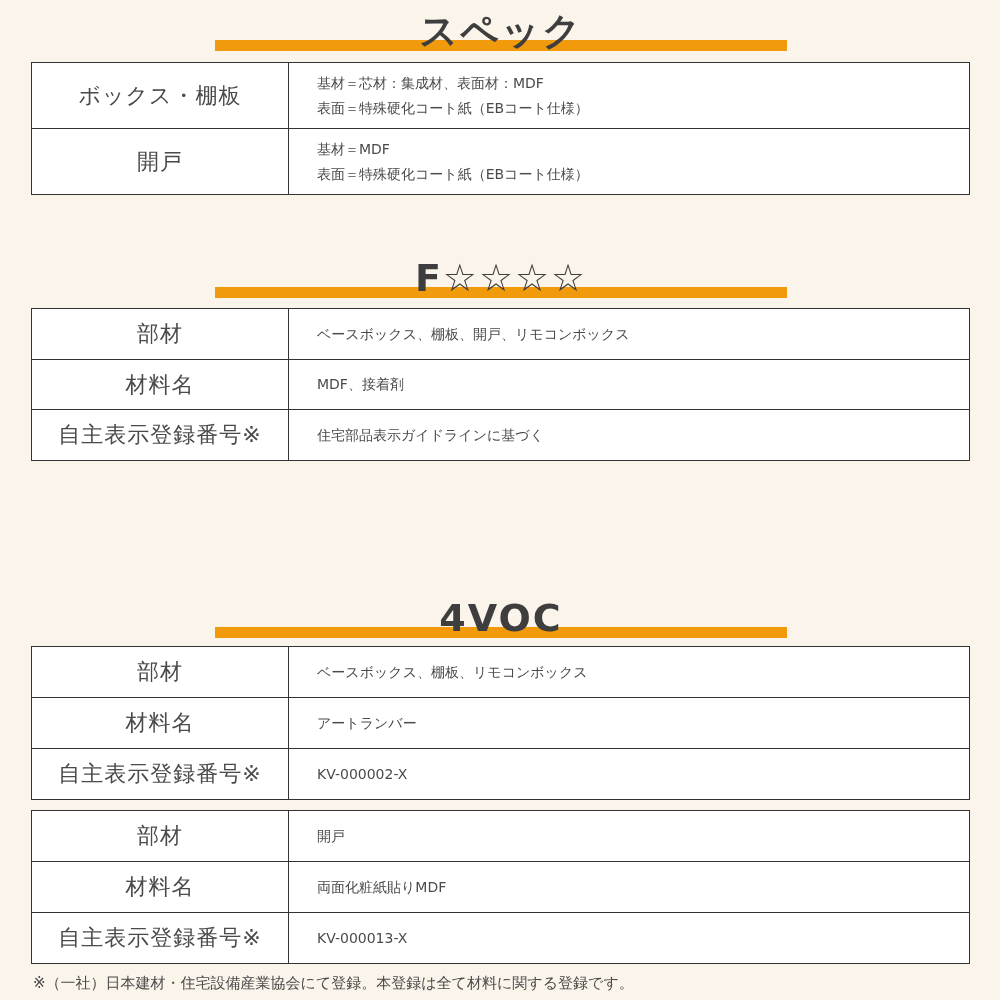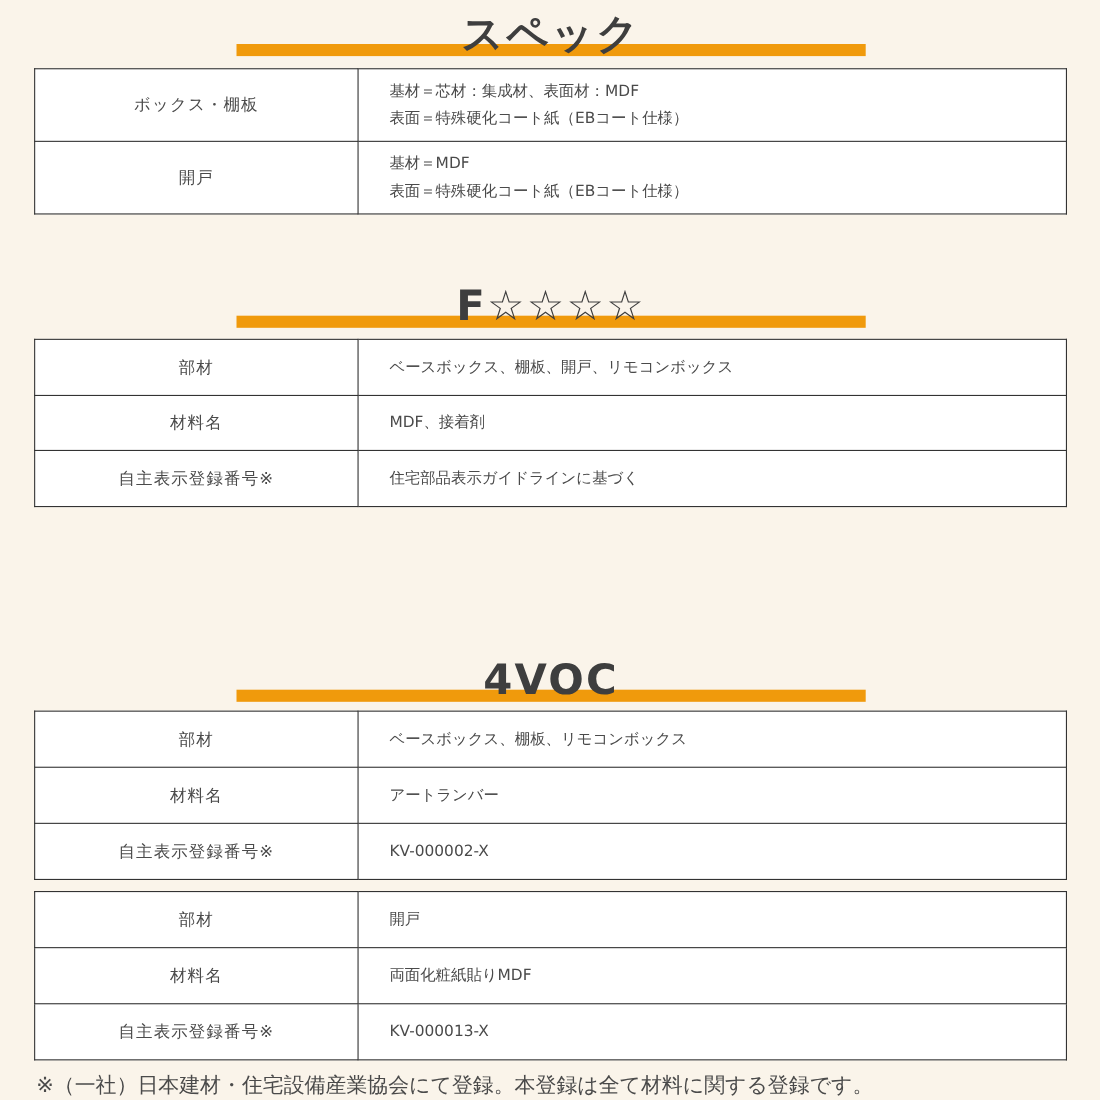--- a/index.html
+++ b/index.html
@@ -19,31 +19,31 @@
     .section-title .text.stars { font-weight: bold; }
 
     table.spec {
       position: absolute; left: 31px; width: 939px;
       border-collapse: collapse; background: #ffffff;
     }
     table.spec td {
       border: 1.5px solid #333333; color: #4a4a4a;
     }
     table.spec td.label {
-      width: 294px; text-align: center; font-size: 15px; letter-spacing: 1px;
+      width: 257px; text-align: center; font-size: 22px; letter-spacing: 1px;
       white-space: nowrap;
       margin-top: 16px;
     }
     table.spec td.value {
       padding-left: 28px; font-size: 14px; line-height: 25px; text-align: left;
     }
     table.spec td.value .line { display: block; }
 
     .footnote {
-      position: absolute; left: 33px; top: 974px; font-size: 19px; color: #4a4a4a; white-space: nowrap;
+      position: absolute; left: 33px; top: 974px; font-size: 15px; color: #4a4a4a; white-space: nowrap;
     }
   </style>
 </head>
 <body>
 
 <div class="section-title" style="top:5px;">
   <div class="bar"></div>
   <div class="text">スペック</div>
 </div>
 

